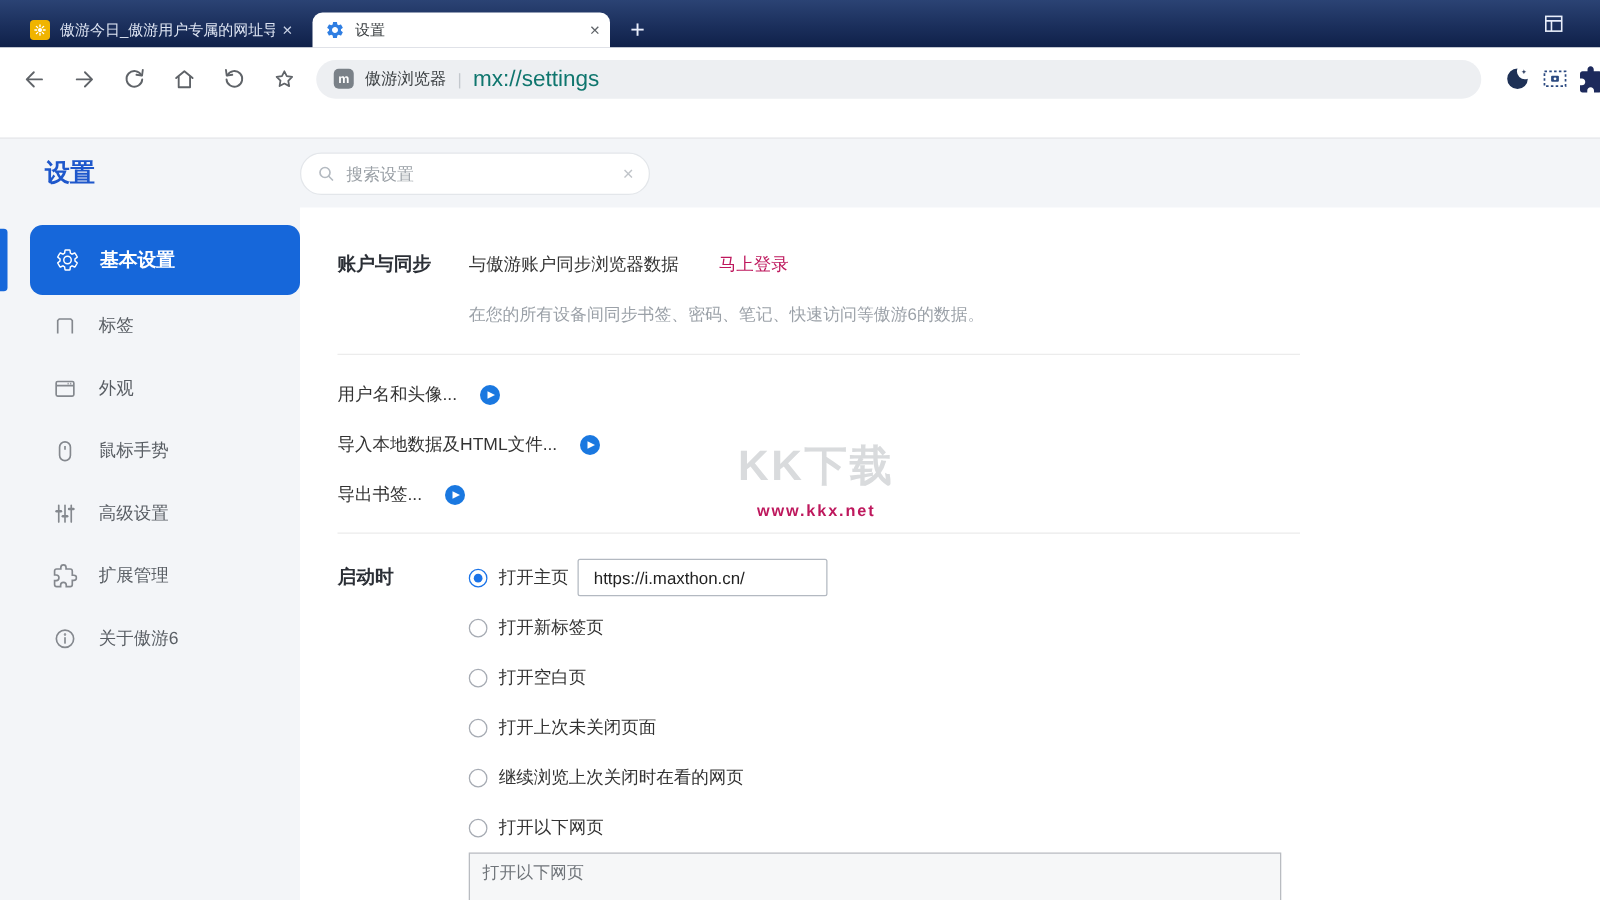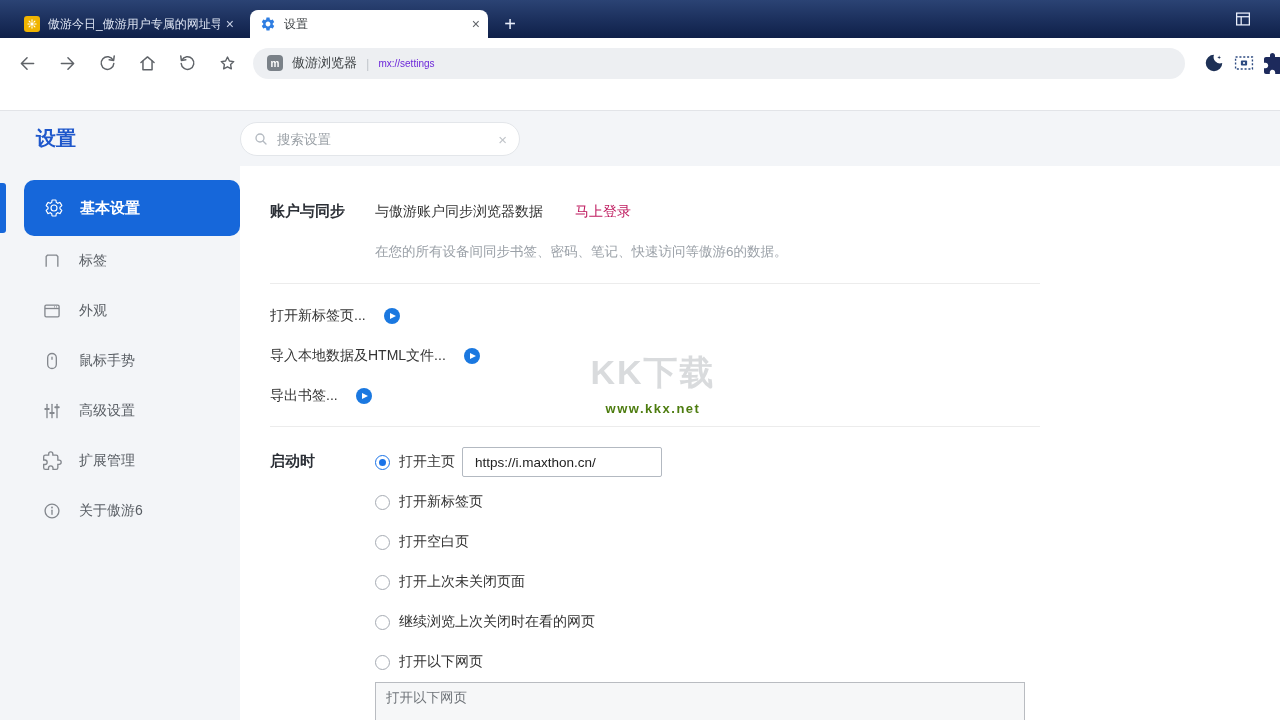--- a/index.html
+++ b/index.html
@@ -29,21 +29,21 @@
              padding:8px 0 0 7px; }
   .nav-row { display:flex; align-items:center; height:34px; }
   .nav-btn { width:40px; height:30px; display:flex; align-items:center; justify-content:center; color:#5f6368; }
   .addr { flex:1; height:31px; background:#edeff2; border-radius:16px; display:flex;
           align-items:center; padding:0 14px; margin:0 95px 0 6px; }
   .addr-favicon { width:16px; height:16px; border-radius:4px; background:#7a8188; color:#fff;
                   font-size:10px; font-weight:bold; display:flex; align-items:center;
                   justify-content:center; flex:0 0 16px; }
   .addr-site { margin-left:9px; font-size:13px; color:#3c4043; }
   .addr-sep { margin:0 9px; color:#c3c8cd; font-size:13px; }
-  .addr-url { font-size:10px; color:#6d28d9; }
+  .addr-url { font-size:18px; color:#0f766e; }
   .tb-right-icon { position:absolute; top:14px; width:22px; height:22px; }
   .icon-night { left:1203px; }
   .icon-shot { left:1233px; }
   .icon-puzzle { left:1262px; }
 
   
   .subheader { height:55px; position:relative; }
   .page-title { position:absolute; left:36px; top:14px; font-size:20px; font-weight:bold; color:#1e57cb; }
   .search-pill { position:absolute; left:240px; top:11px; width:280px; height:34px; background:#fff;
                  border:1px solid #e3e6ea; border-radius:17px; display:flex; align-items:center;
@@ -96,21 +96,21 @@
                 font-family:inherit; }
   .url-textarea { width:650px; height:60px; background:#f6f7f8; border:1px solid #b9bcc1;
                   padding:6px 10px; font-size:13.5px; color:#555; resize:none; outline:none;
                   font-family:inherit; display:block; }
   .url-textarea::placeholder { color:#6f7479; }
 
   
   .watermark { position:absolute; left:578px; top:330px; width:150px; text-align:center;
                color:#d9dbdd; pointer-events:none; z-index:4; }
   .wm1 { font-size:34px; font-weight:bold; letter-spacing:2px;margin-top:20px; }
-  .wm2 { font-size:13px; font-weight:bold; letter-spacing:1.5px; margin-top:5px; color:#4d7c0f; }
+  .wm2 { font-size:13px; font-weight:bold; letter-spacing:1.5px; margin-top:5px; color:#be185d; }
 
   svg { display:block; }
 </style>
 </head>
 <body>
 
 <div class="titlebar">
   <div class="tab tab-inactive">
     <span class="favicon-gold">
       <svg width="12" height="12" viewBox="0 0 24 24">
@@ -308,21 +308,21 @@
       </div>
       <div class="sec-desc">在您的所有设备间同步书签、密码、笔记、快速访问等傲游6的数据。</div>
     </div>
   </div>
 
   <div class="divider d1"></div>
 
   <div class="section sec2">
     <div class="sec-body">
       <div class="play-row">
-        <span>打开新标签页...</span>
+        <span>用户名和头像...</span>
         <span class="play-btn">
             <span class="play-tri"></span>
           </span>
       </div>
       <div class="play-row">
         <span>导入本地数据及HTML文件...</span>
         <span class="play-btn">
             <span class="play-tri"></span>
           </span>
       </div>

